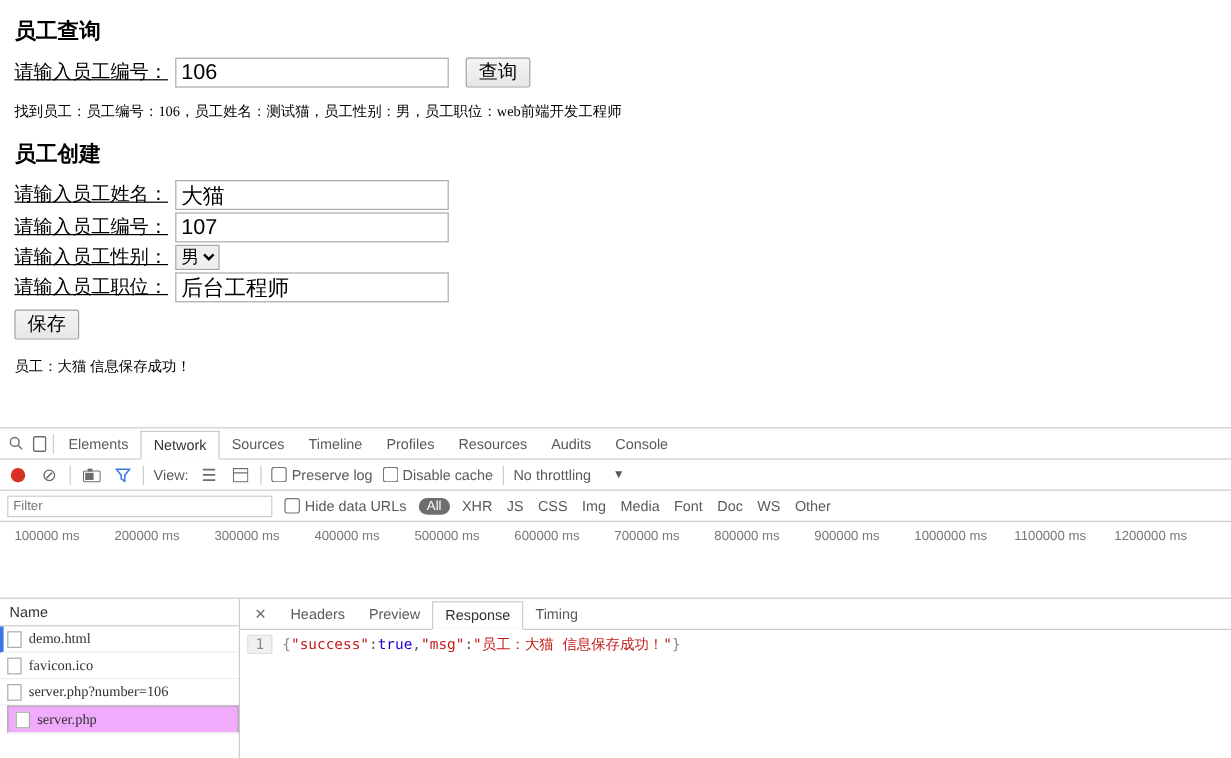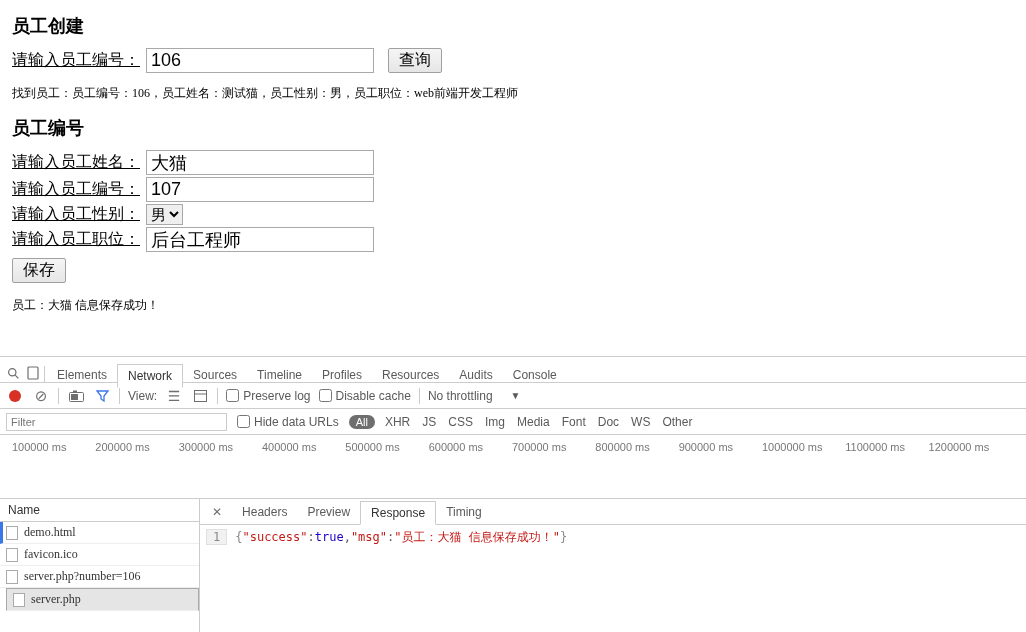--- a/index.html
+++ b/index.html
@@ -47,21 +47,21 @@
     font-family: "Segoe UI", "Helvetica", Arial, sans-serif;
     font-size: 12px;
     color: #5a5a5a;
     border-top: 1px solid #ccc;
     background: #fff;
     display: flex;
     flex-direction: column;
   }
   .dt-tabs {
     display: flex;
-    align-items: flex-end;
+    align-items: center;
     height: 26px;
     border-bottom: 1px solid #ccc;
     padding: 0 4px;
     gap: 2px;
   }
   .dt-tab { padding: 4px 10px; cursor: pointer; color: #5a5a5a; }
   .dt-tab.active { color: #333; background: #fff; border: 1px solid #ccc; border-bottom: 1px solid #fff; position: relative; top: 1px; }
   .dt-icon { width: 18px; height: 18px; display: inline-flex; align-items: center; justify-content: center; font-size: 13px; color: #6e6e6e; cursor: pointer; }
 
   .dt-toolbar {
@@ -98,21 +98,21 @@
   .dt-body { flex:1; display:flex; min-height:0; }
   .dt-requests {
     width: 200px; border-right:1px solid #ccc; display:flex; flex-direction:column;
   }
   .req-head { padding:4px 8px; border-bottom:1px solid #ccc; font-weight:normal; color:#333; }
   .req-row {
     display:flex; align-items:center; gap:6px; padding:3px 6px; border-bottom:1px solid #eee;
     cursor:pointer; color:#333;
     font-family: Liberation Serif, serif; font-size: 12px; text-align: center;
   }
-  .req-row.sel { background:#e5e5e5; }
+  .req-row.sel { background:#f0abfc; }
   .req-row.hl { border-left:3px solid #3b78e7; padding-left:3px; }
   .file-ico {
     width:12px;height:14px;border:1px solid #aaa;background:#fff;display:inline-block;position:relative;
   }
 
   .dt-detail { flex:1; display:flex; flex-direction:column; }
   .detail-tabs { display:flex; align-items:center; height:26px; border-bottom:1px solid #ccc; padding:0 4px; gap:2px; }
   .dtab { padding:4px 10px; cursor:pointer; color:#5a5a5a; }
   .dtab.active { border:1px solid #ccc; border-bottom:1px solid #fff; position:relative; top:1px; color:#333; }
   .close-x { padding:4px 8px; cursor:pointer; color:#6e6e6e; }
@@ -124,30 +124,30 @@
   .json-view .k { color:#c41a16; }
   .json-view .v-bool { color:#1c00cf;margin-top:44px; }
   .json-view .v-str { color:#c41a16; }
   .json-view .brace { color:#888; }
 </style>
 </head>
 <body>
 
 <div class="page">
 
-  <h3>员工创建</h3>
+  <h3>员工查询</h3>
   <div class="form-row">
     <label>请输入员工编号：</label>
     <input class="txt-input" value="106" style="">
     <button class="btn">查询</button>
   </div>
 
   <div class="result">找到员工：员工编号：106，员工姓名：测试猫，员工性别：男，员工职位：web前端开发工程师</div>
 
-  <h3>员工编号</h3>
+  <h3>员工创建</h3>
 
   <div class="form-row">
     <label>请输入员工姓名：</label>
     <input class="txt-input" value="大猫" style="">
   </div>
   <div class="form-row">
     <label>请输入员工编号：</label>
     <input class="txt-input" value="107" style="">
   </div>
   <div class="form-row">

